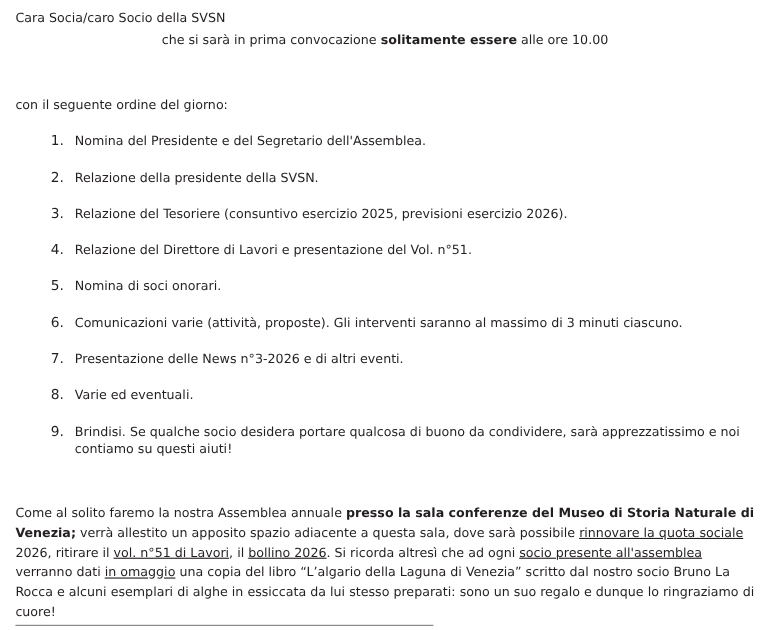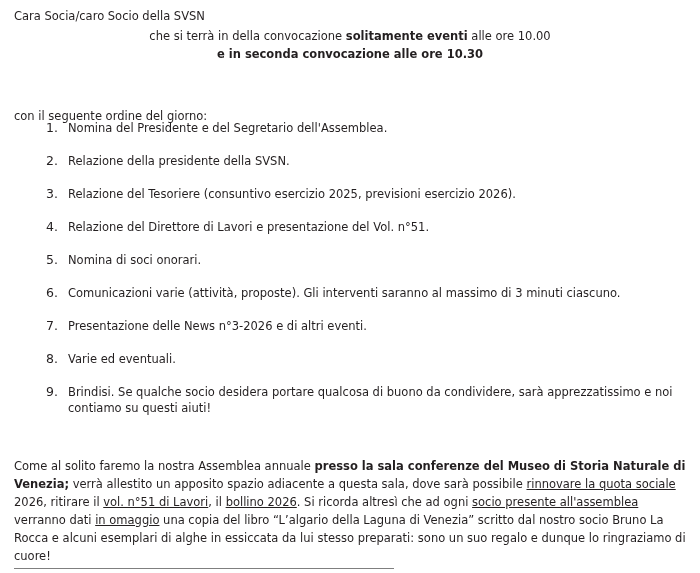--- a/index.html
+++ b/index.html
@@ -48,21 +48,21 @@
     text-align: center;
   }
   .invite-block .l3 {
     display: block;
     text-align: center;
   }
   b, .b { font-weight: bold; }
   .ordine {
     position: absolute;
     left: 14px;
-    top: 109px;
+    top: 88px;
     font-size: 11.5px;
   }
   ol.agenda {
     position: absolute;
     left: 36px;
     top: 120px;
     width: 650px;
     margin: 0;
     padding: 0 0 0 26px;
     list-style: decimal;
@@ -96,22 +96,21 @@
   }
 </style>
 </head>
 <body>
 
 <div class="page">
 
   <div class="greeting">Cara Socia/caro Socio della SVSN</div>
 
   <div class="invite-block">
-    <span class="l2"><span>che si terrà in della convocazione </span><b>solitamente eventi</b><span> alle ore 10.00</span></span>
-    <span class="l3"><b>e in seconda convocazione alle ore 10.30</b></span>
+    <span class="l2"><span>che si sarà in prima convocazione </span><b>solitamente essere</b><span> alle ore 10.00</span></span>
   </div>
 
   <div class="ordine">con il seguente ordine del giorno:</div>
 
   <ol class="agenda">
     <li>Nomina del Presidente e del Segretario dell'Assemblea.</li>
     <li>Relazione della presidente della SVSN.</li>
     <li>Relazione del Tesoriere (consuntivo esercizio 2025, previsioni esercizio 2026).</li>
     <li>Relazione del Direttore di Lavori e presentazione del Vol. n°51.</li>
     <li>Nomina di soci onorari.</li>

